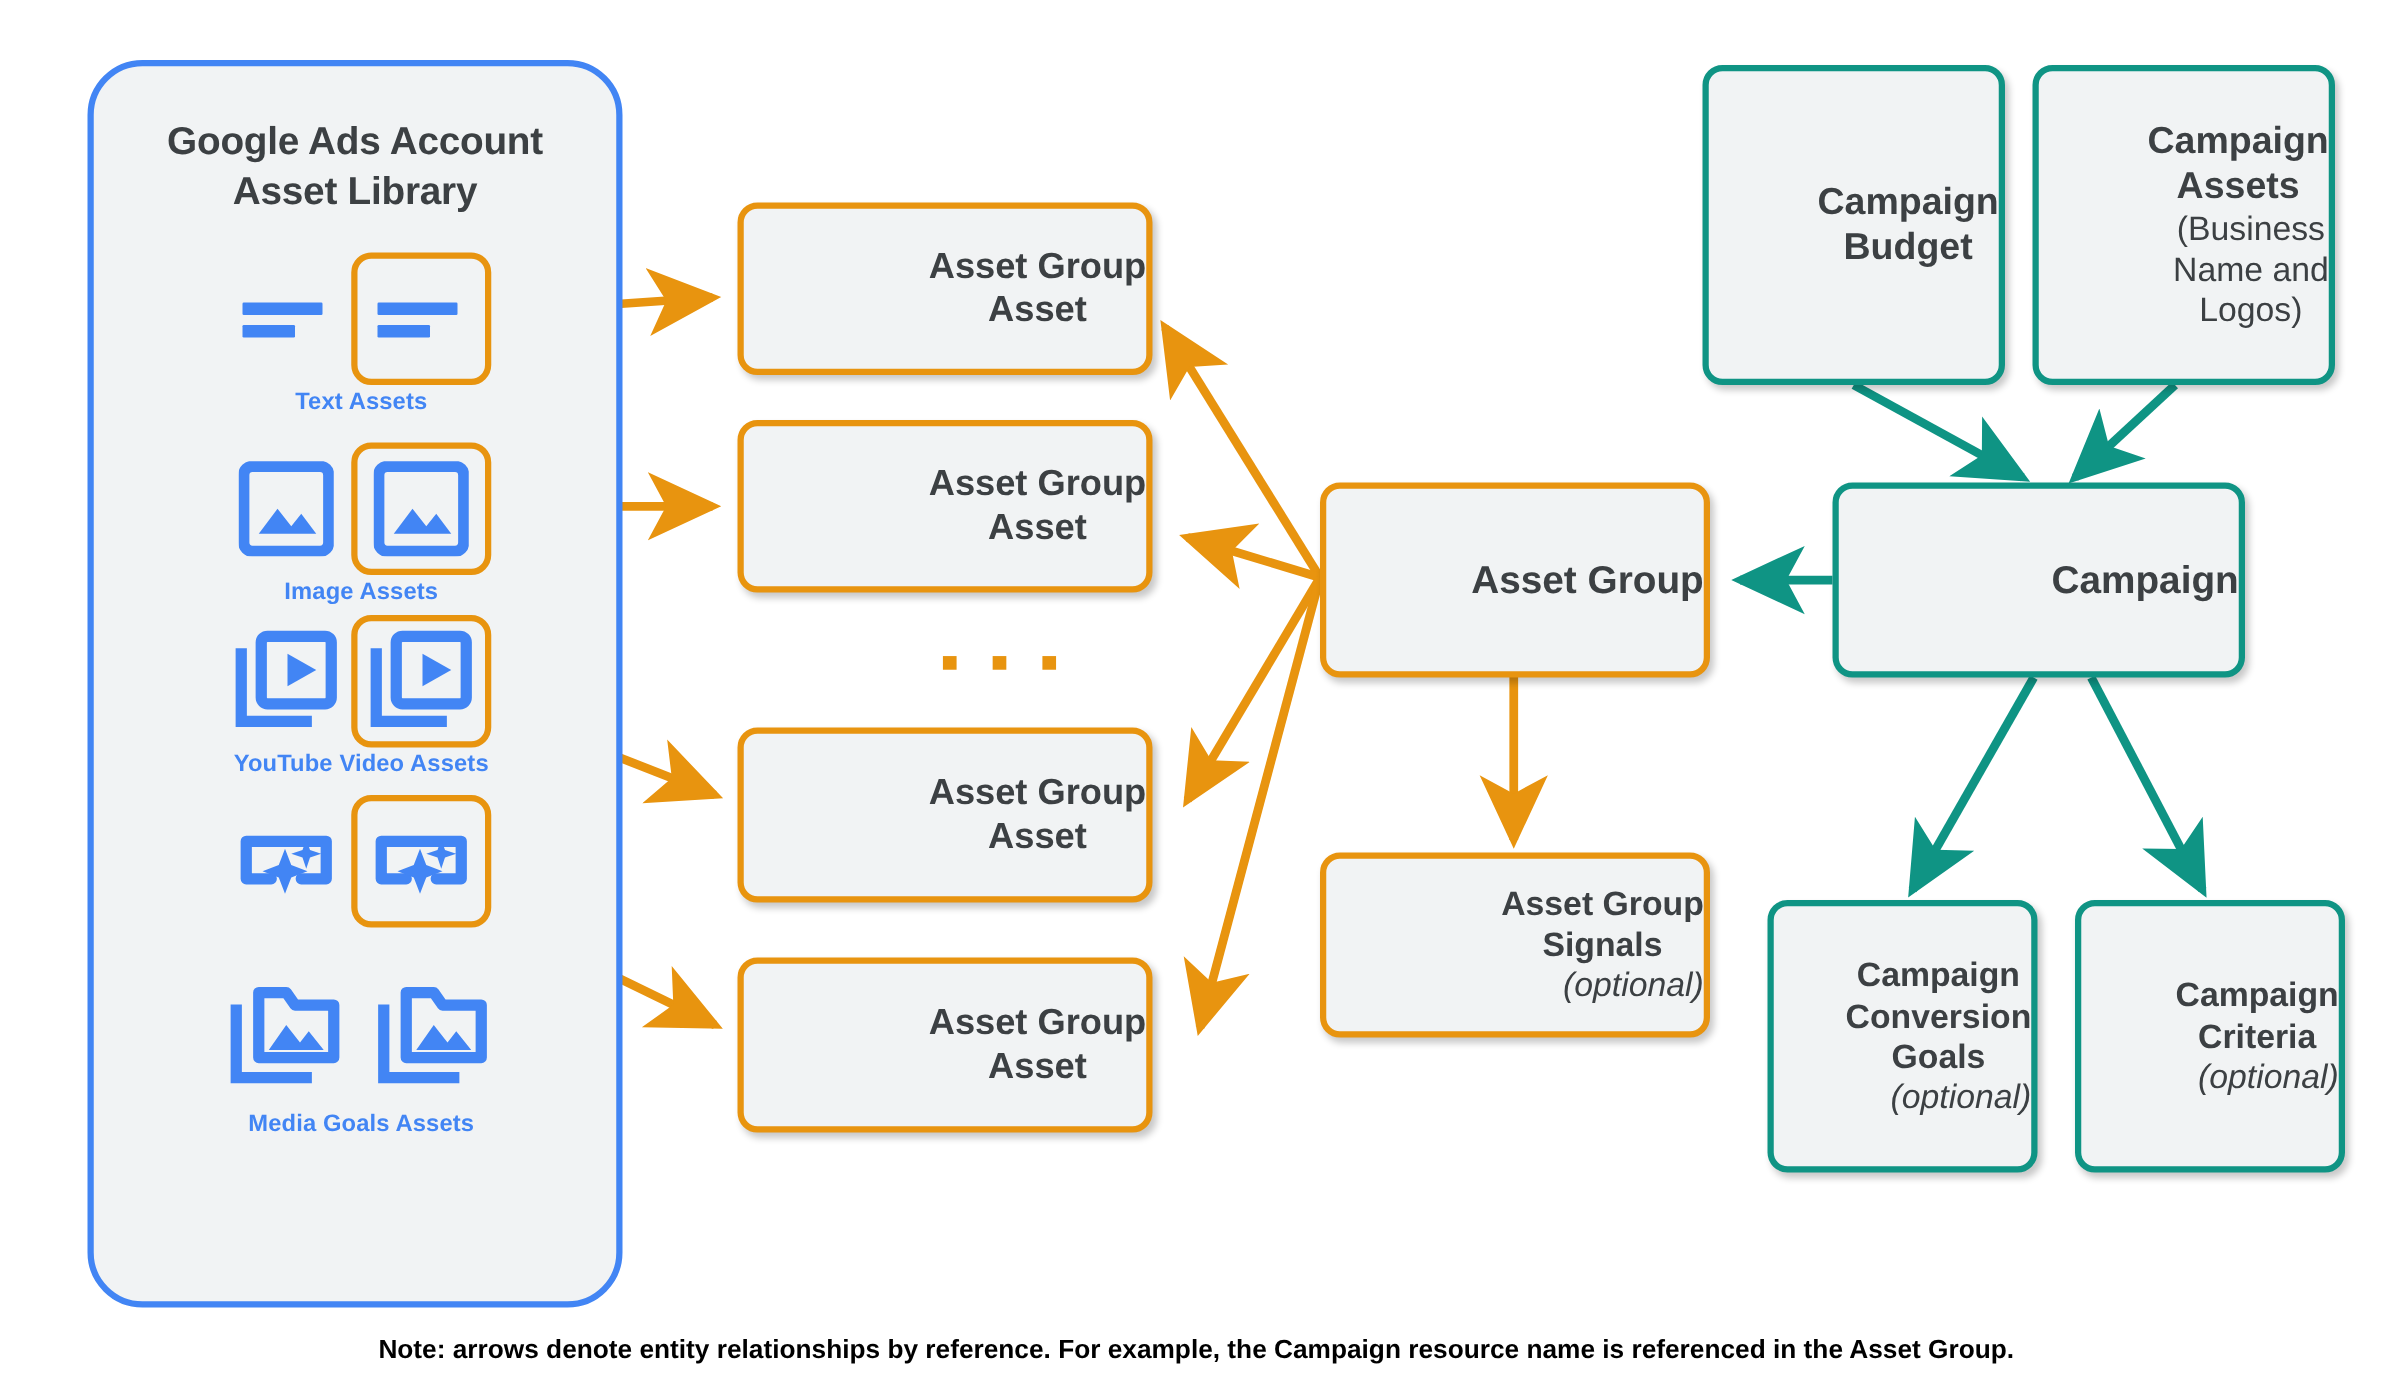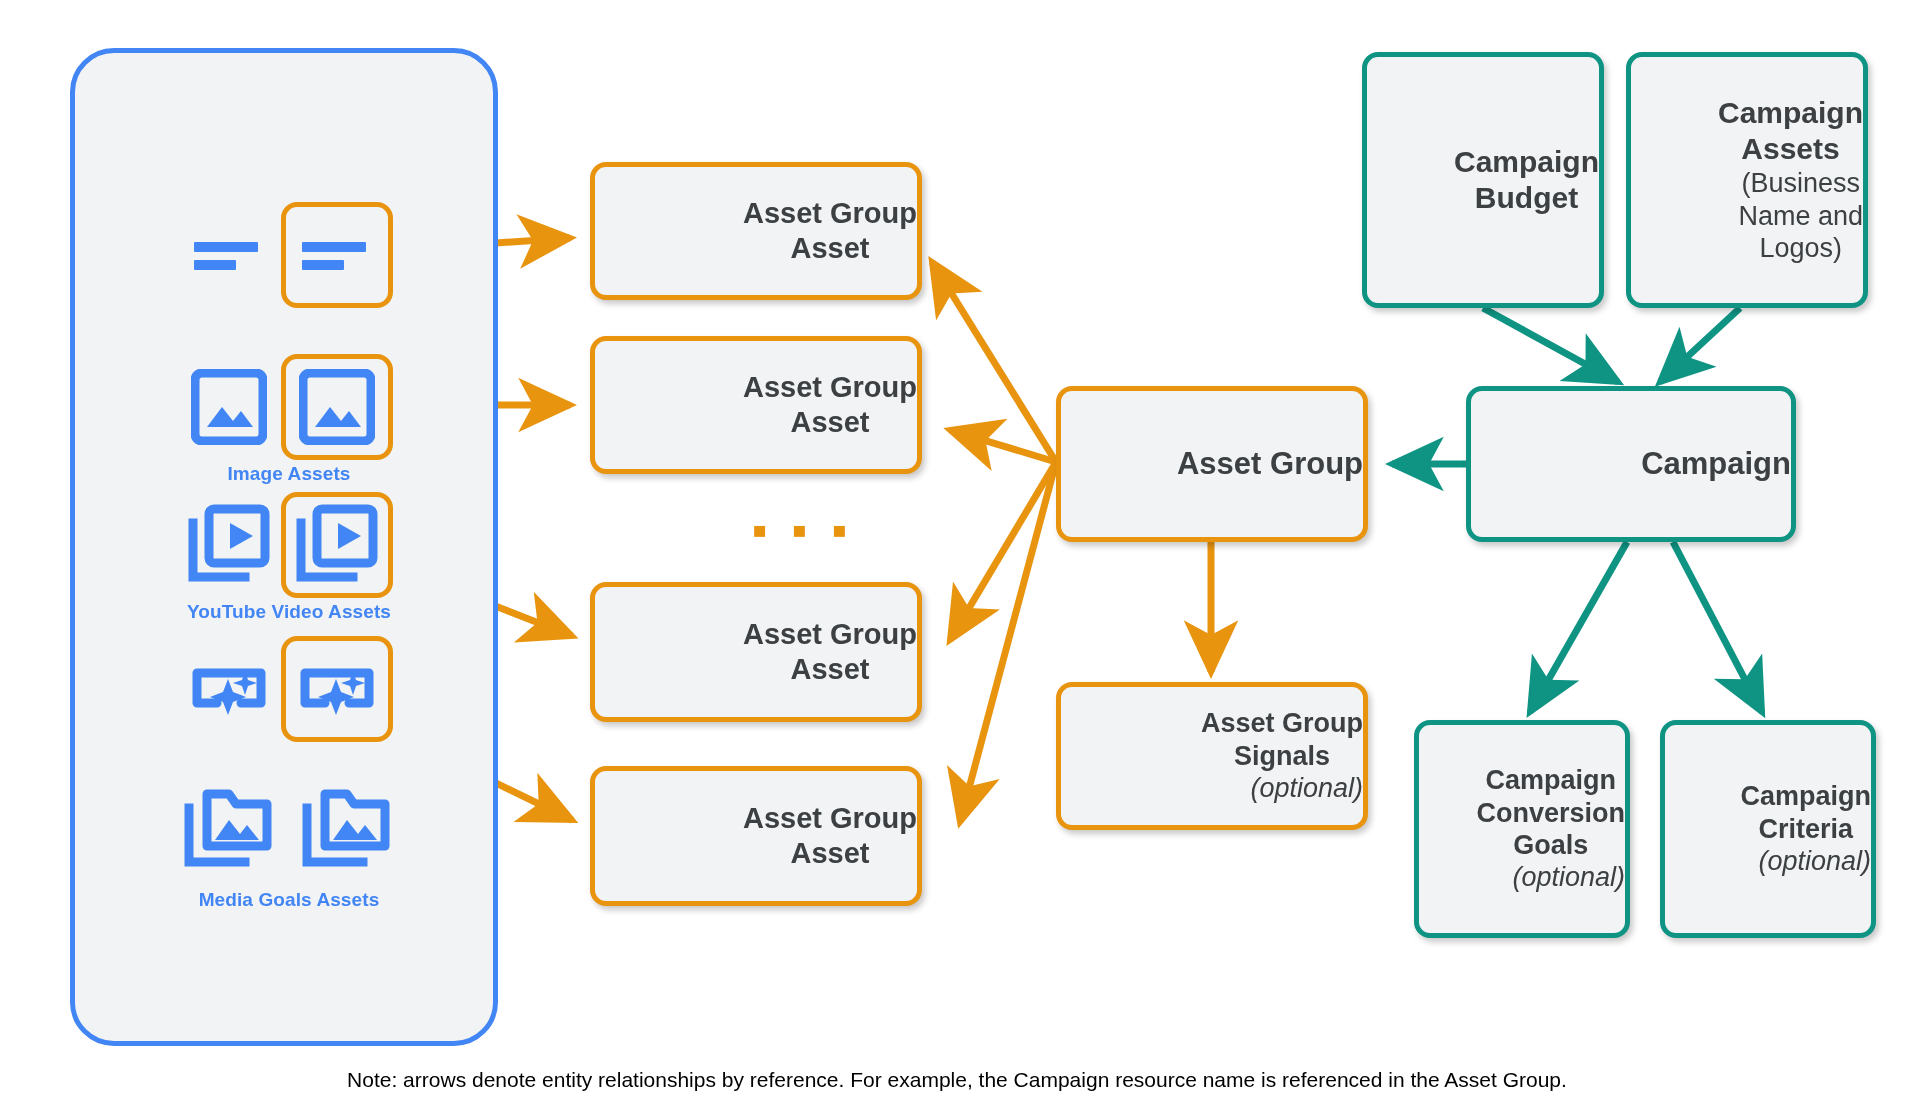--- a/index.html
+++ b/index.html
@@ -133,21 +133,21 @@
     line-height: 1;
   }
 
   .footnote {
     position: absolute;
     left: 0;
     top: 1068px;
     width: 1914px;
     text-align: center;
     font-size: 21px;
-    font-weight: normal;
+    font-weight: bold;
     color: #000000;
   }
 </style>
 </head>
 <body>
 
 <div id="canvas">
 
   <svg id="edges" viewBox="0 0 1914 1116">
     <defs>
@@ -182,36 +182,39 @@
 
       <path d="M1466,464 L1392,464" marker-end="url(#arrT)"></path>
 
       <path d="M1627,542 L1530,712" marker-end="url(#arrT)"></path>
 
       <path d="M1673,542 L1762,712" marker-end="url(#arrT)"></path>
     </g>
   </svg>
 
   <div class="library-panel">
+    <div class="library-title">Google Ads Account
+Asset Library</div>
 
     <div class="asset-row" style="top:148px;">
       <div class="asset-icons">
         <div class="icon-wrap">
           <svg width="74" height="50" viewBox="0 0 74 50">
             <rect x="2" y="12" width="64" height="10" rx="1" fill="#4285f4"></rect>
             <rect x="2" y="30" width="42" height="10" rx="1" fill="#4285f4"></rect>
           </svg>
         </div>
         <div class="icon-wrap boxed">
           <svg width="74" height="50" viewBox="0 0 74 50">
             <rect x="2" y="12" width="64" height="10" rx="1" fill="#4285f4"></rect>
             <rect x="2" y="30" width="42" height="10" rx="1" fill="#4285f4"></rect>
           </svg>
         </div>
       </div>
+      <div class="asset-caption">Text Assets</div>
     </div>
 
     <div class="asset-row" style="top:300px;">
       <div class="asset-icons">
         <div class="icon-wrap">
           <svg width="76" height="76" viewBox="0 0 76 76">
             <rect x="4" y="4" width="68" height="68" rx="7" fill="none" stroke="#4285f4" stroke-width="9"></rect>
             <path d="M16 58 L31 38 L42 52 L50 42 L62 58 Z" fill="#4285f4"></path>
           </svg>
         </div>

